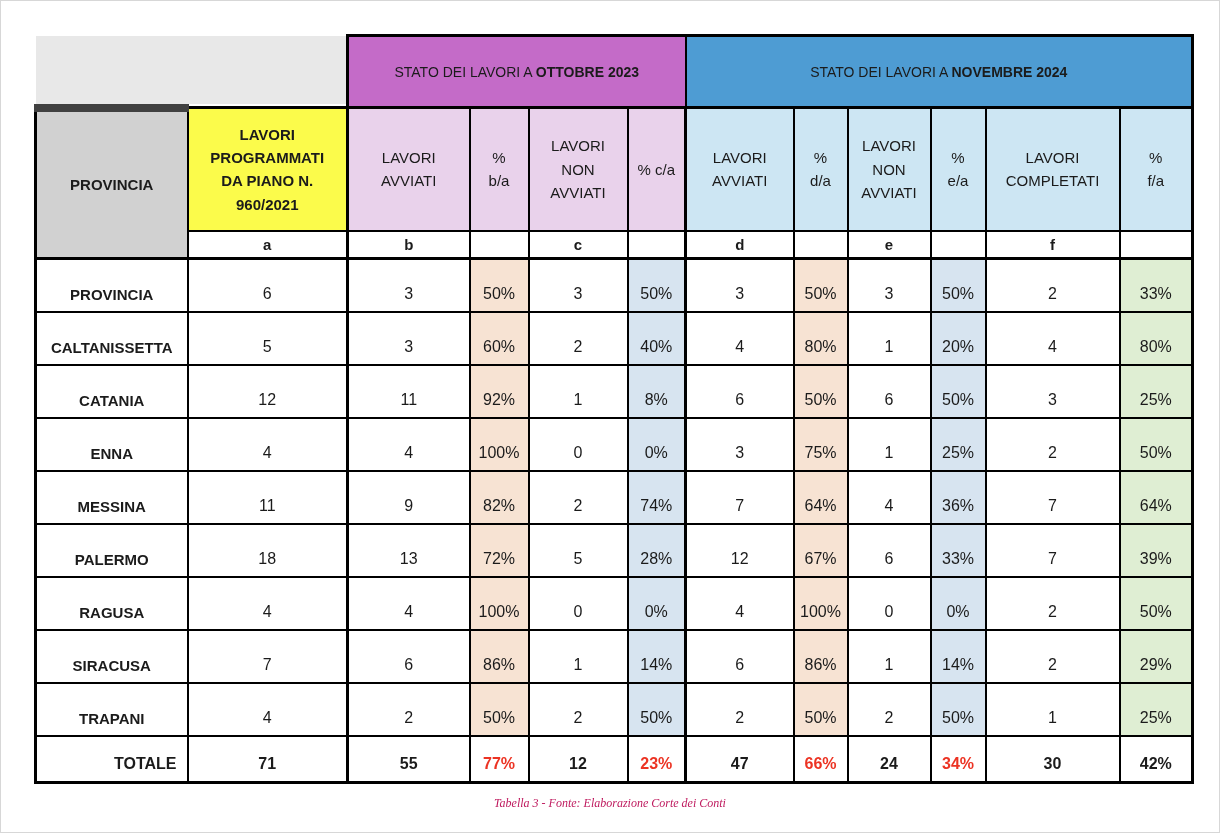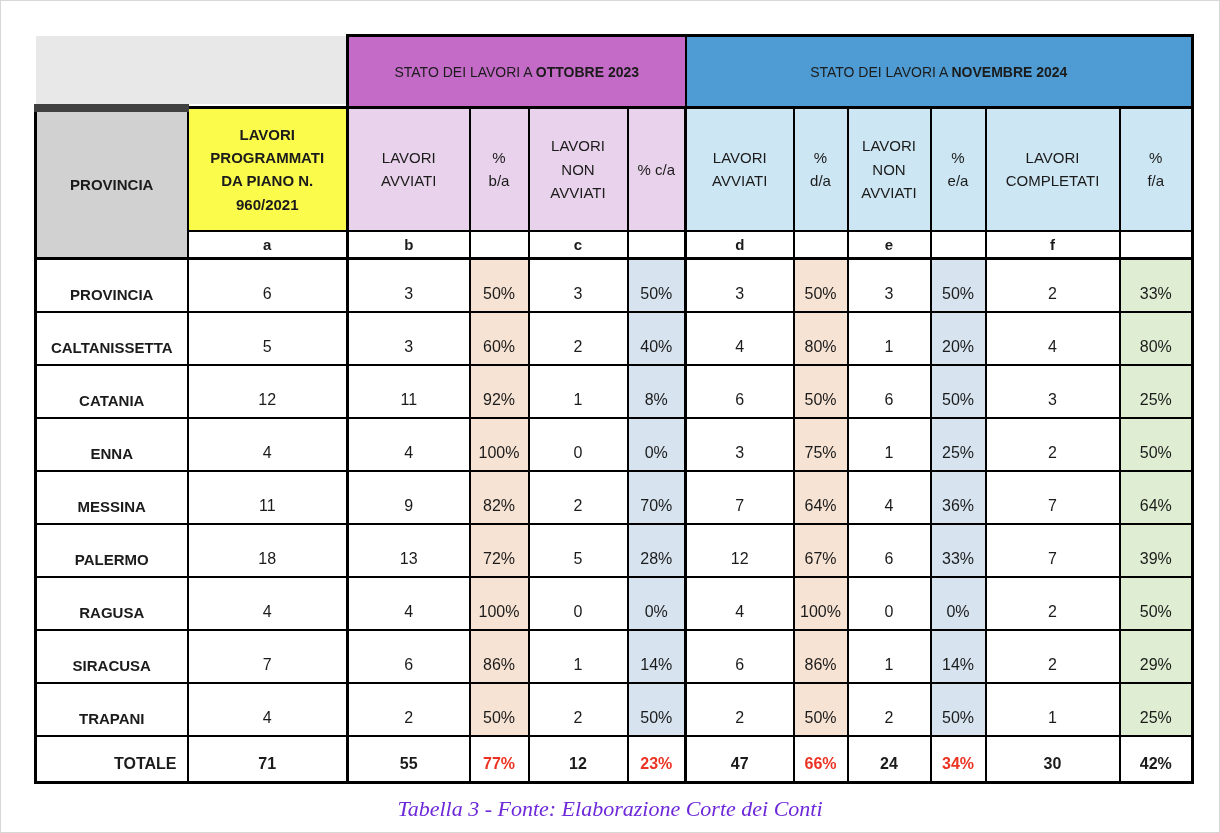--- a/index.html
+++ b/index.html
@@ -79,22 +79,22 @@
   .edge-l{border-left:3px solid #000;}
   .edge-r{border-right:3px solid #000;}
   .edge-t{border-top:3px solid #000;}
   .sec{border-left:3px solid #000;}
 
   .caption{
     position:absolute;left:0;top:795px;width:100%;
     text-align:center;
     font-family:"Liberation Serif", serif;
     font-style:italic;
-    font-size:22px;
-    color:#6d28d9;
+    font-size:12px;
+    color:#be185d;
   }
 </style>
 </head>
 <body>
 
 <div class="page">
   <table class="main">
     <colgroup>
       <col style="width:152px">
         <col style="width:160px">
@@ -215,21 +215,21 @@
       <td class="cblue">25%</td>
       <td>2</td>
       <td class="cgreen edge-r">50%</td>
     </tr>
     <tr class="datarow">
       <td class="prov edge-l">MESSINA</td>
       <td>11</td>
       <td class="sec">9</td>
       <td class="peach">82%</td>
       <td>2</td>
-      <td class="cblue">70%</td>
+      <td class="cblue">74%</td>
       <td class="sec">7</td>
       <td class="peach">64%</td>
       <td>4</td>
       <td class="cblue">36%</td>
       <td>7</td>
       <td class="cgreen edge-r">64%</td>
     </tr>
     <tr class="datarow">
       <td class="prov edge-l">PALERMO</td>
       <td>18</td>

